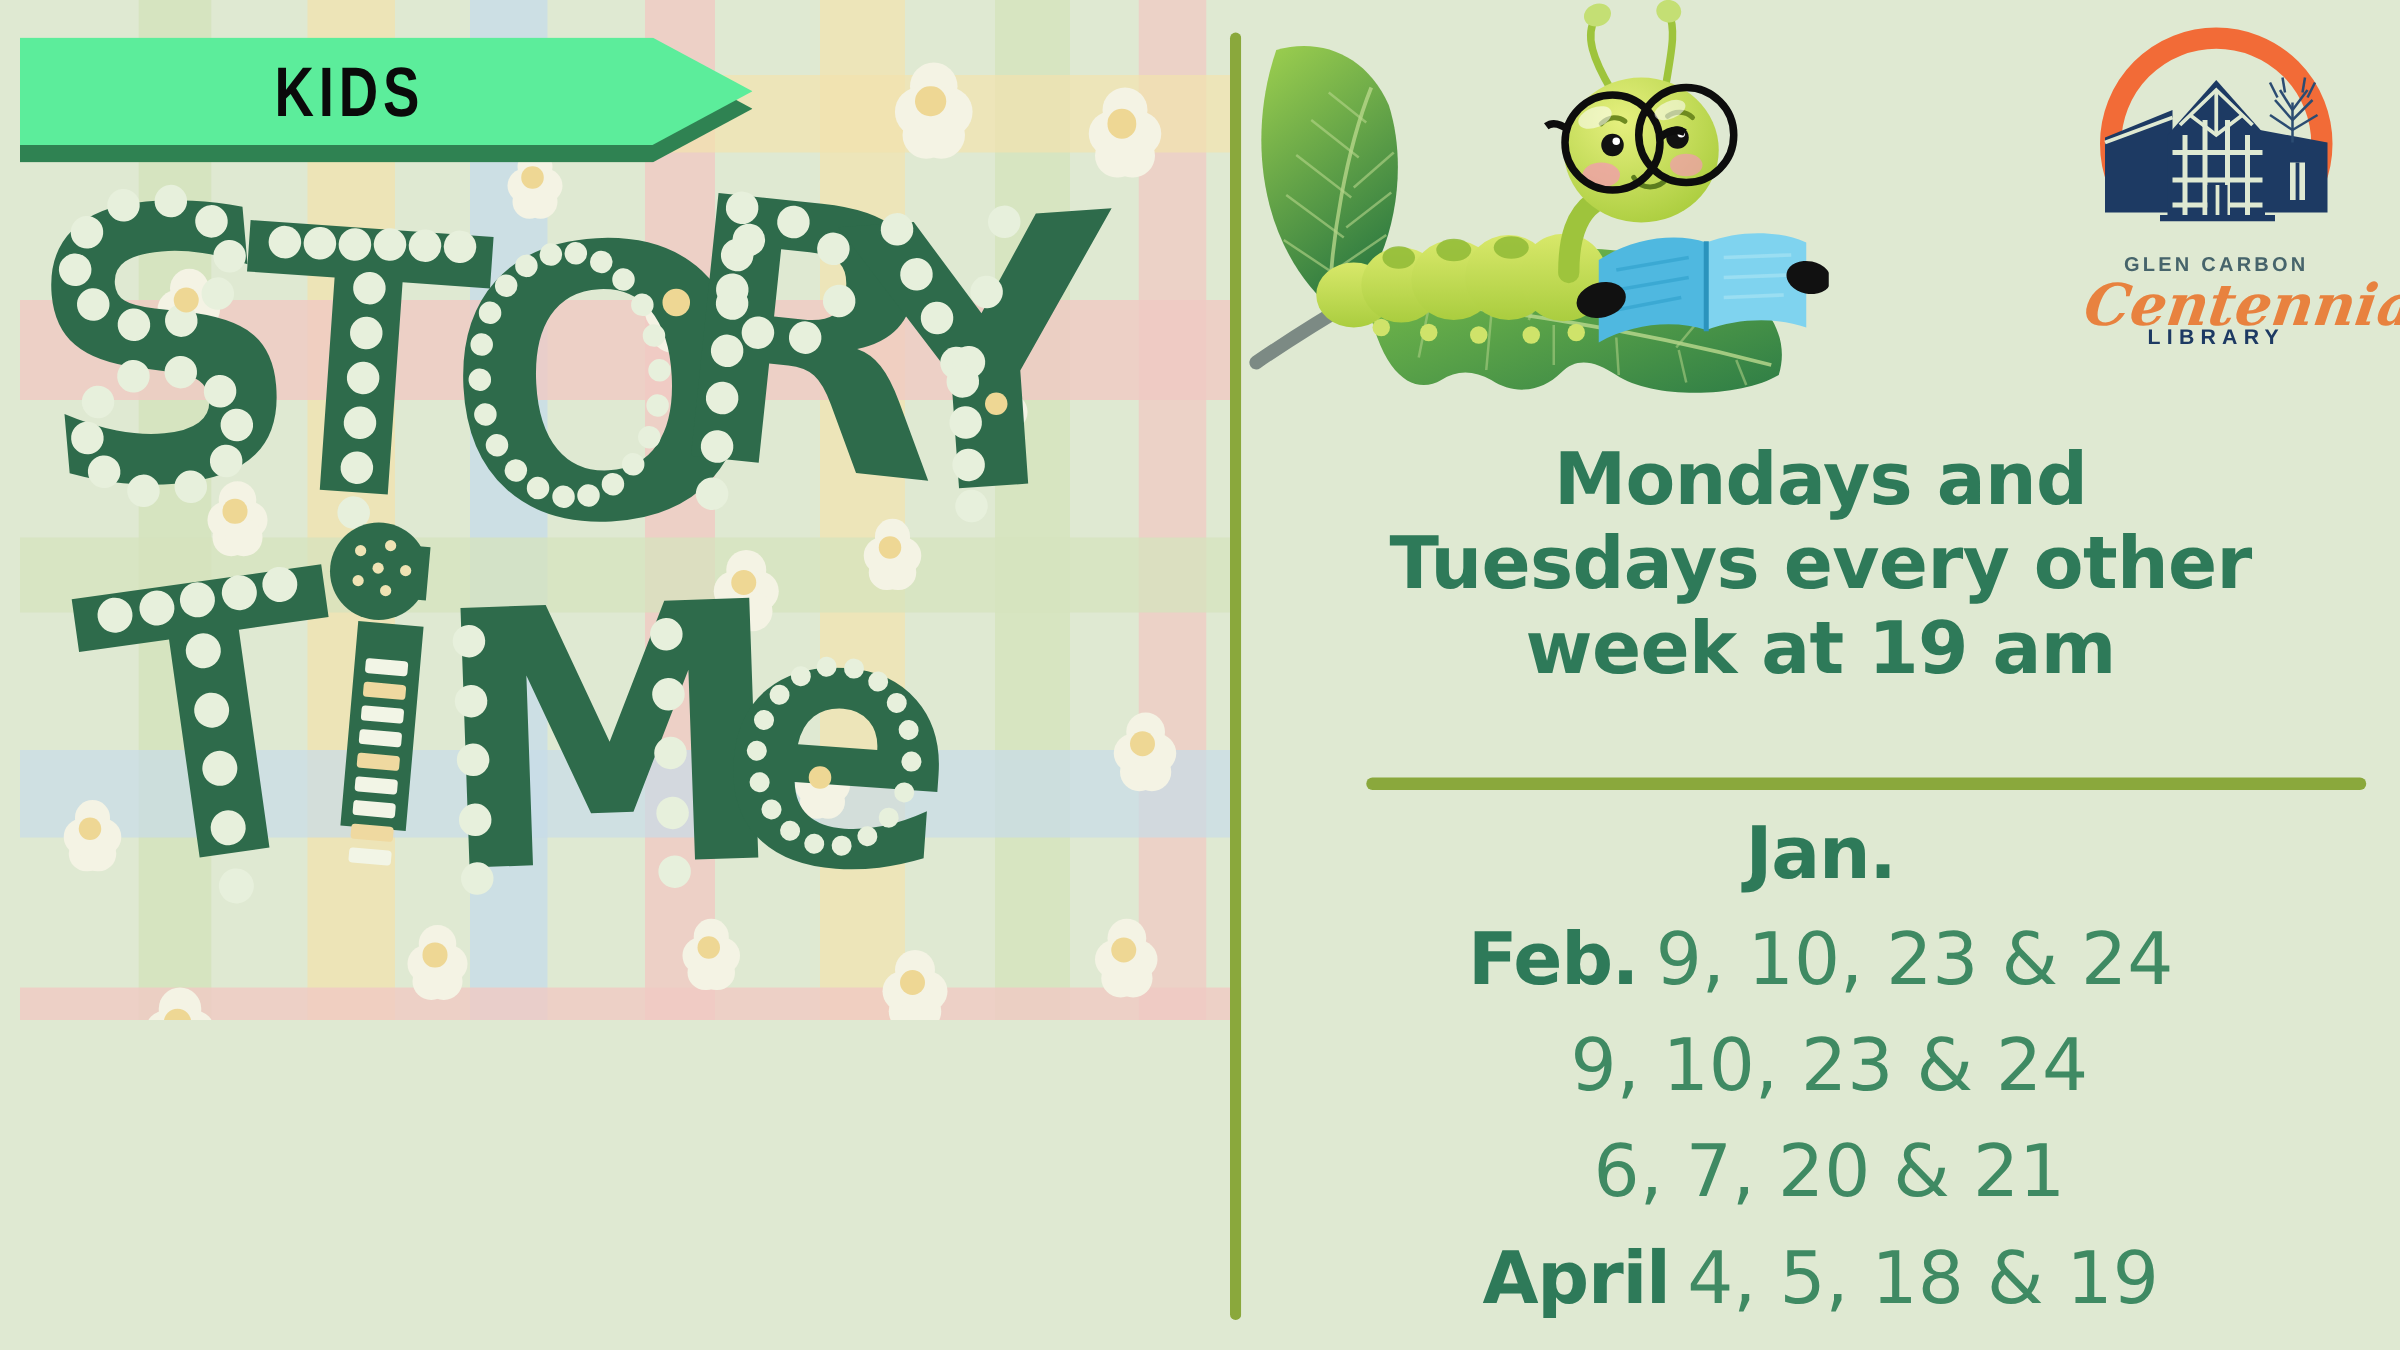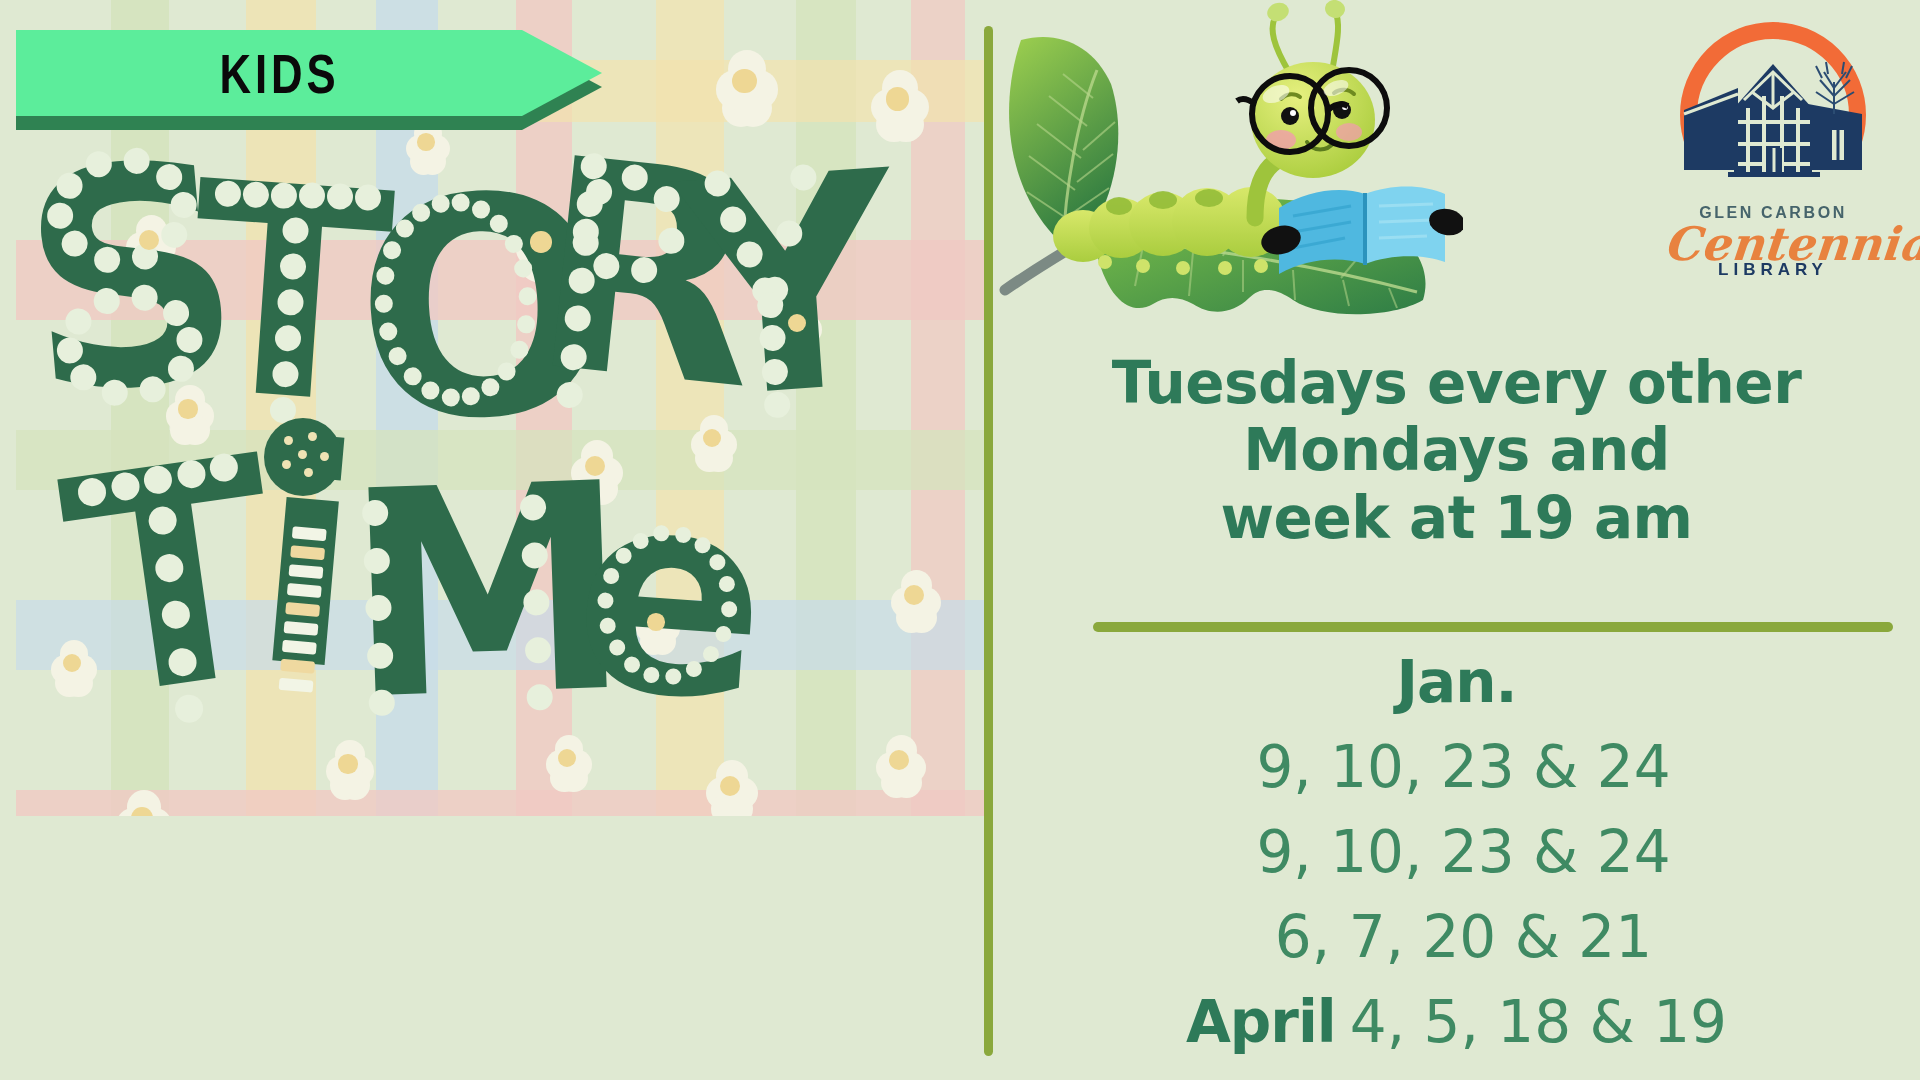--- a/index.html
+++ b/index.html
@@ -671,32 +671,33 @@
 
           <rect x="46" y="120" width="92" height="5" fill="#1d3a63"></rect>
         </svg>
       </div>
       <div id="logo-glen">GLEN CARBON</div>
       <div id="logo-cent">Centennial</div>
       <div id="logo-lib">LIBRARY</div>
     </div>
 
     <div id="headline">
+        <div>Mondays and</div>
         <div>Tuesdays every other</div>
-        <div>Mondays and</div>
         <div>week at 19 am</div>
       </div>
 
     <div id="rule"></div>
 
     <div id="dates">
         <div class="date-row">
           <span class="date-month">Jan.</span>
         </div>
         <div class="date-row">
+          <span class="date-month">Feb.</span>
           <span class="date-days">9, 10, 23 &amp; 24</span>
         </div>
         <div class="date-row">
           <span class="date-days">9, 10, 23 &amp; 24</span>
         </div>
         <div class="date-row">
           <span class="date-days">6, 7, 20 &amp; 21</span>
         </div>
         <div class="date-row">
           <span class="date-month">April</span>

